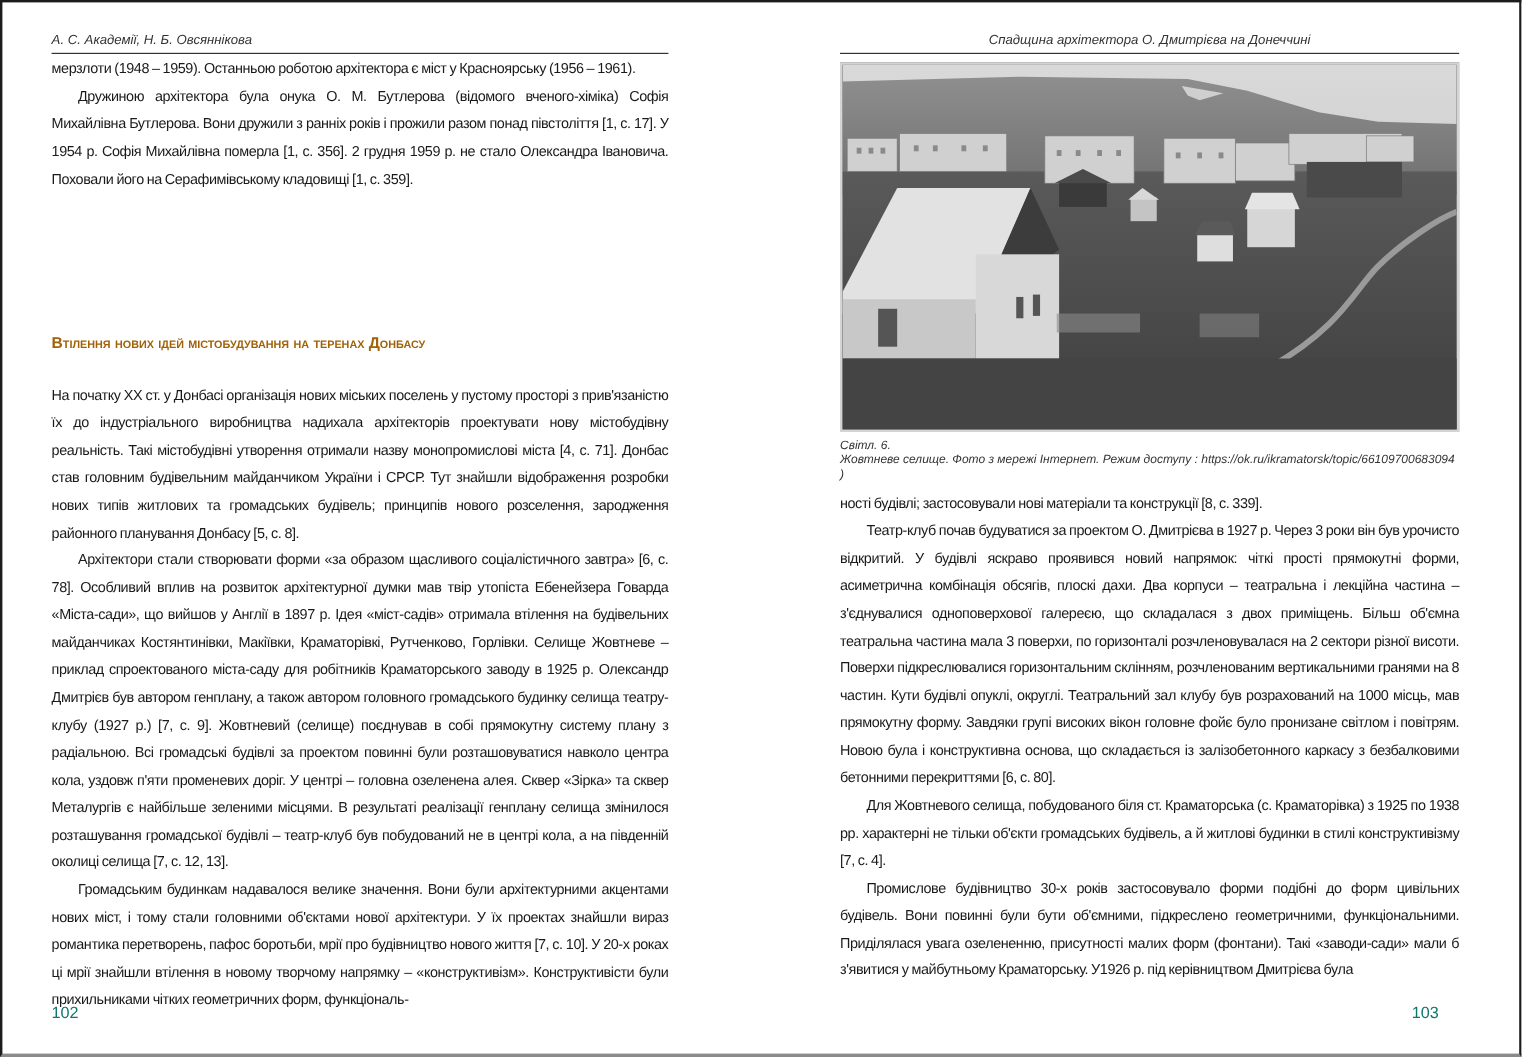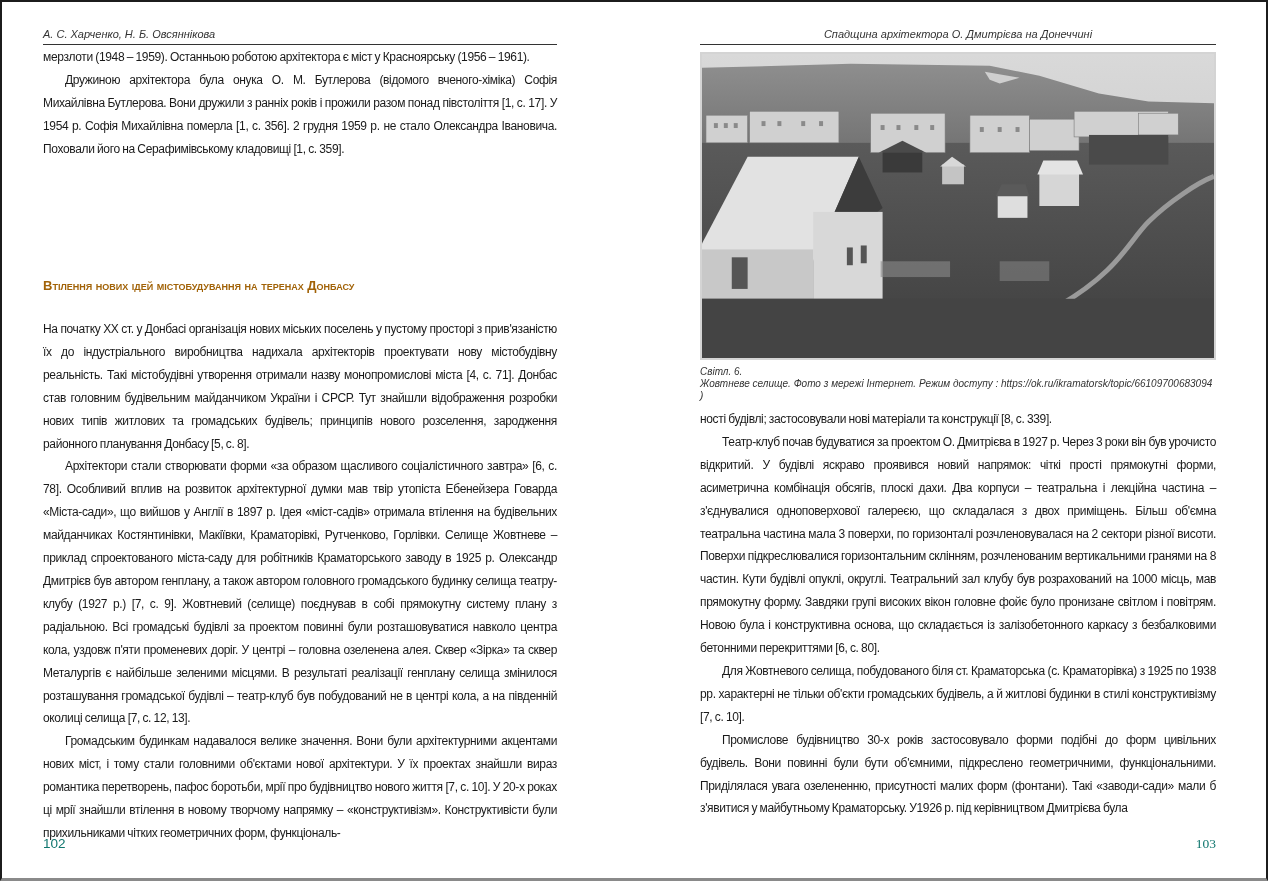--- a/index.html
+++ b/index.html
@@ -30,21 +30,21 @@
   .body-text p { margin: 0; }
   .body-text p.indent { text-indent: 22px; }
   .body-text p.noindent { text-indent: 0; }
   .section-heading {
     position: absolute; left: 0; top: 278px; width: 100%;
     font-size: 13px; font-weight: bold; font-variant: small-caps; letter-spacing: 0;
     color: #a16207; line-height: 16px;
   }
   .folio { position: absolute; top: 836px; font-size: 13.5px; color: #0f766e; }
   .page-left .folio { left: 0; }
-  .page-right .folio { right: 0; font-family: Liberation Serif, serif; }
+  .page-right .folio { right: 17px; }
   .photo {
     position: absolute; left: 0; top: 52px; width: 516px; height: 308px;
     box-sizing: border-box; border: 2px solid #d4d4d4; overflow: hidden;
     background: #6a6a6a;
   }
   .photo svg { display: block; width: 100%; height: 100%; }
   .caption {
     position: absolute; left: 0; top: 366px; width: 100%;
     font-size: 10px; font-style: italic; color: #333; line-height: 12px;
     display: flex;
@@ -52,21 +52,21 @@
   }
   .caption .cap-label { width: 45px; flex: none; }
   .caption .cap-text { flex: 1; }
 </style>
 </head>
 <body>
 
 <div class="frame"></div>
 
 <div class="page page-left">
-  <div class="running-head">А. С. Харченко, Н. Б. Овсяннікова</div>
+  <div class="running-head">А. С. Академії, Н. Б. Овсяннікова</div>
 
   <div class="body-text" style="top:46px;">
     <p class="noindent">мерзлоти (1948 – 1959). Останньою роботою архітектора є міст у Красноярську (1956 – 1961).</p>
     <p class="indent">Дружиною архітектора була онука О. М. Бутлерова (відомого вченого-хіміка) Софія Михайлівна Бутлерова. Вони дружили з ранніх років і прожили разом понад півстоліття [1, с. 17]. У 1954 р. Софія Михайлівна померла [1, с. 356]. 2 грудня 1959 р. не стало Олександра Івановича. Поховали його на Серафимівському кладовищі [1, с. 359].</p>
   </div>
 
   <div class="section-heading">Втілення нових ідей містобудування на теренах Донбасу</div>
 
   <div class="body-text" style="top:318px;">
     <p class="noindent">На початку XX ст. у Донбасі організація нових міських поселень у пустому просторі з прив'язаністю їх до індустріального виробництва надихала архітекторів проектувати нову містобудівну реальність. Такі містобудівні утворення отримали назву монопромислові міста [4, с. 71]. Донбас став головним будівельним майданчиком України і СРСР. Тут знайшли відображення розробки нових типів житлових та громадських будівель; принципів нового розселення, зародження районного планування Донбасу [5, с. 8].</p>
@@ -153,18 +153,18 @@
   </div>
 
   <div class="caption">
     <span class="cap-label">Світл. 6.</span>
     <span class="cap-text">Жовтневе селище. Фото з мережі Інтернет. Режим доступу : https://ok.ru/ikramatorsk/topic/66109700683094 )</span>
   </div>
 
   <div class="body-text" style="top:408px;">
     <p class="noindent">ності будівлі; застосовували нові матеріали та конструкції [8, с. 339].</p>
     <p class="indent">Театр-клуб почав будуватися за проектом О. Дмитрієва в 1927 р. Через 3 роки він був урочисто відкритий. У будівлі яскраво проявився новий напрямок: чіткі прості прямокутні форми, асиметрична комбінація обсягів, плоскі дахи. Два корпуси – театральна і лекційна частина – з'єднувалися одноповерхової галереєю, що складалася з двох приміщень. Більш об'ємна театральна частина мала 3 поверхи, по горизонталі розчленовувалася на 2 сектори різної висоти. Поверхи підкреслювалися горизонтальним склінням, розчленованим вертикальними гранями на 8 частин. Кути будівлі опуклі, округлі. Театральний зал клубу був розрахований на 1000 місць, мав прямокутну форму. Завдяки групі високих вікон головне фойє було пронизане світлом і повітрям. Новою була і конструктивна основа, що складається із залізобетонного каркасу з безбалковими бетонними перекриттями [6, с. 80].</p>
-    <p class="indent">Для Жовтневого селища, побудованого біля ст. Краматорська (с. Краматорівка) з 1925 по 1938 рр. характерні не тільки об'єкти громадських будівель, а й житлові будинки в стилі конструктивізму [7, с. 10].</p>
+    <p class="indent">Для Жовтневого селища, побудованого біля ст. Краматорська (с. Краматорівка) з 1925 по 1938 рр. характерні не тільки об'єкти громадських будівель, а й житлові будинки в стилі конструктивізму [7, с. 4].</p>
     <p class="indent">Промислове будівництво 30-х років застосовувало форми подібні до форм цивільних будівель. Вони повинні були бути об'ємними, підкреслено геометричними, функціональними. Приділялася увага озелененню, присутності малих форм (фонтани). Такі «заводи-сади» мали б з'явитися у майбутньому Краматорську. У1926 р. під керівництвом Дмитрієва була</p>
   </div>
 
   <div class="folio">103</div>
 </div>
 
 </body></html>

